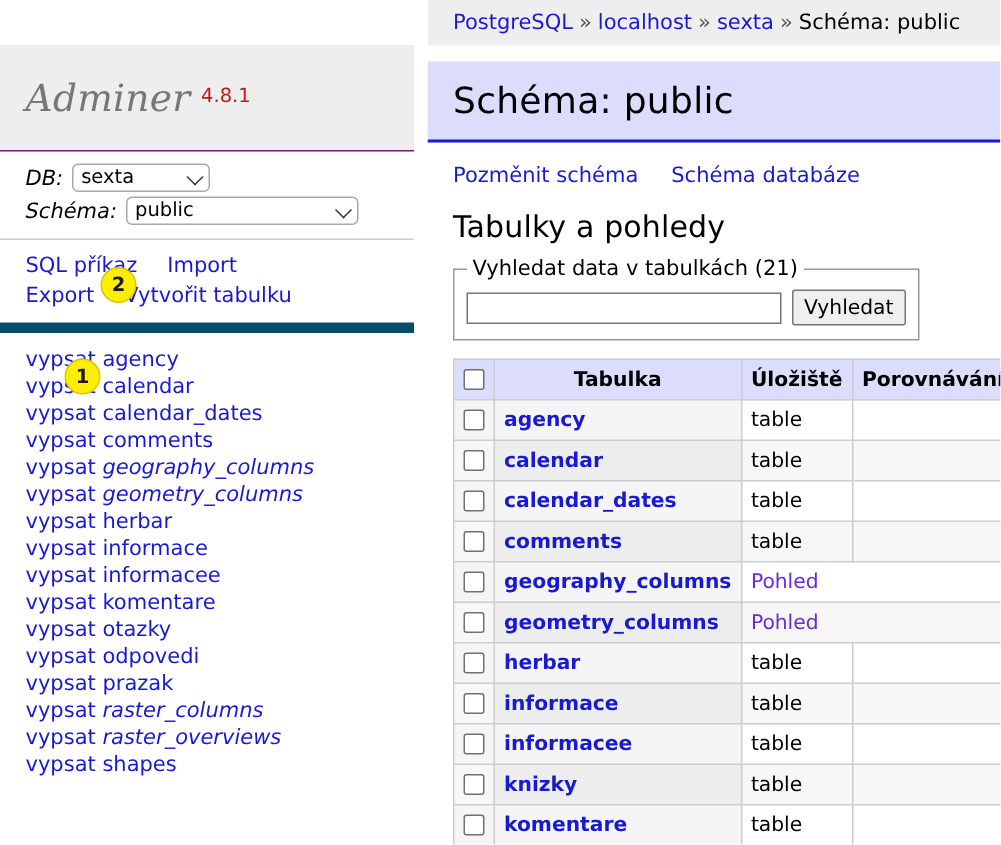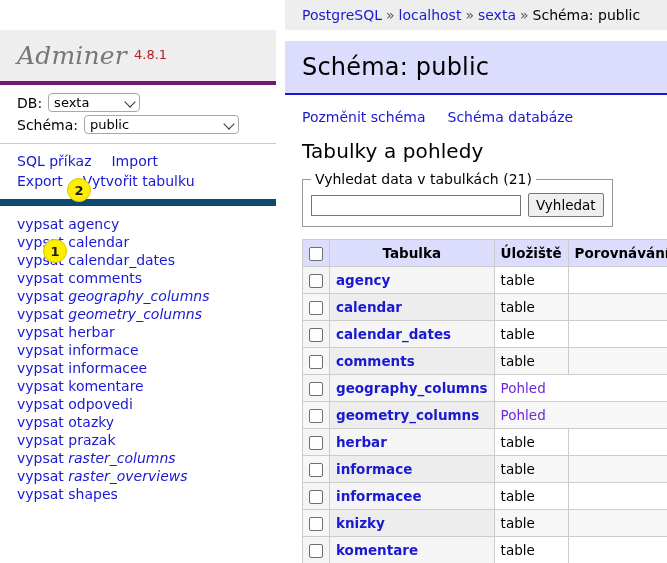--- a/index.html
+++ b/index.html
@@ -20,23 +20,23 @@
 
   
   #sidebar {
     position: absolute;
     left: 0; top: 30px;
     width: 276px;
     height: 533px;
     background: #ffffff;
   }
   #logo-area {
-    height: 55px;
+    height: 71px;
     background: #eeeeee;
-    border-bottom: 4px solid #701a75;
+    border-bottom: 1px solid #701a75;
     display: flex;
     align-items: center;
     padding-left: 17px;
     box-sizing: border-box;
   }
   #logo-name {
     font-family: "DejaVu Serif", "Liberation Serif", serif;
     font-style: italic;
     font-size: 25px;
     color: #777777;
@@ -52,21 +52,21 @@
     padding: 8px 0 9px 17px;
     border-bottom: 1px solid #cccccc;
   }
   .db-row {
     display: flex;
     align-items: center;
     margin-bottom: 3px;
     font-size: 14px;
   }
   .db-row:last-child { margin-bottom: 0; }
-  .db-label { margin-right: 6px; }
+  .db-label { margin-right: 6px; font-style: italic; }
   .sel {
     position: relative;
     display: inline-flex;
     align-items: center;
     border: 1px solid #a8a8a8;
     border-radius: 4px;
     background: #ffffff;
     height: 19px;
     padding: 0 20px 0 5px;
     font-size: 13px;
@@ -291,22 +291,22 @@
         <div><a href="#">vypsat</a> <a href="#">agency</a></div>
         <div><a href="#">vypsat</a> <a href="#">calendar</a></div>
         <div><a href="#">vypsat</a> <a href="#">calendar_dates</a></div>
         <div><a href="#">vypsat</a> <a href="#">comments</a></div>
         <div><a href="#">vypsat</a> <a href="#" class="view">geography_columns</a></div>
         <div><a href="#">vypsat</a> <a href="#" class="view">geometry_columns</a></div>
         <div><a href="#">vypsat</a> <a href="#">herbar</a></div>
         <div><a href="#">vypsat</a> <a href="#">informace</a></div>
         <div><a href="#">vypsat</a> <a href="#">informacee</a></div>
         <div><a href="#">vypsat</a> <a href="#">komentare</a></div>
+        <div><a href="#">vypsat</a> <a href="#">otazky</a></div>
         <div><a href="#">vypsat</a> <a href="#">odpovedi</a></div>
-        <div><a href="#">vypsat</a> <a href="#">otazky</a></div>
         <div><a href="#">vypsat</a> <a href="#">prazak</a></div>
         <div><a href="#">vypsat</a> <a href="#" class="view">raster_columns</a></div>
         <div><a href="#">vypsat</a> <a href="#" class="view">raster_overviews</a></div>
         <div><a href="#">vypsat</a> <a href="#">shapes</a></div>
       </div>
   </div>
 
   <div class="badge" id="badge-1">1</div>
   <div class="badge" id="badge-2">2</div>
 

